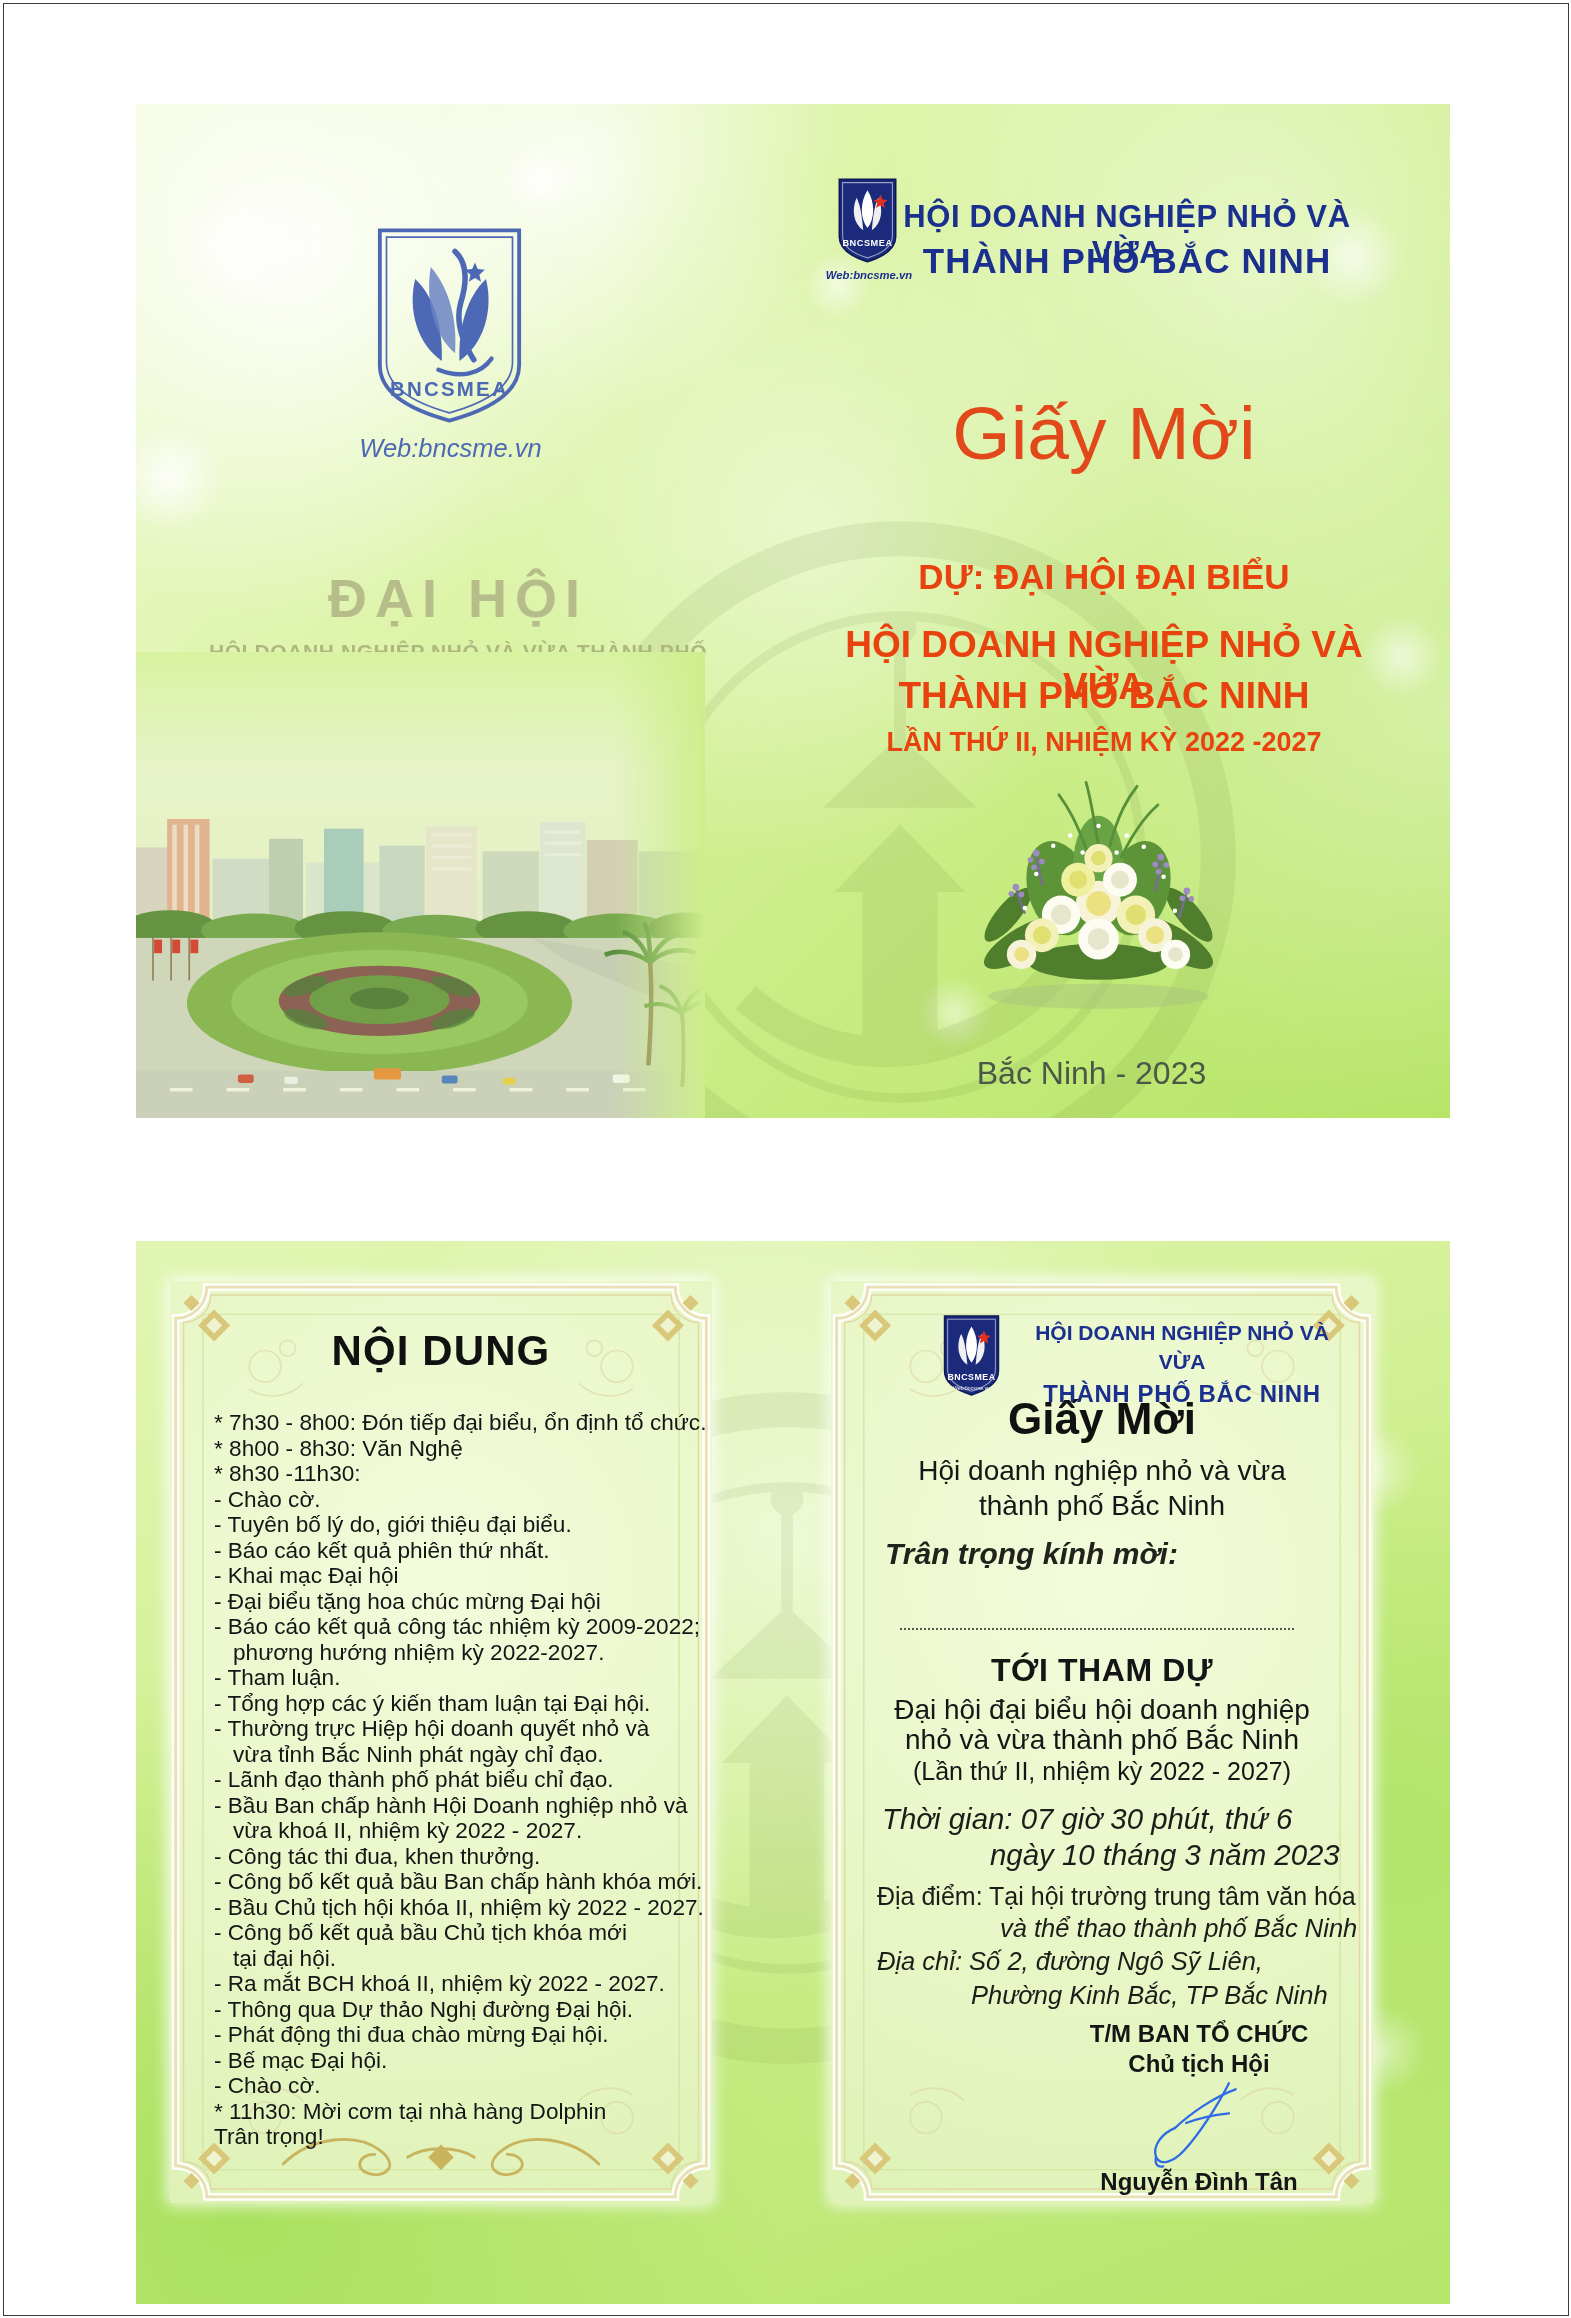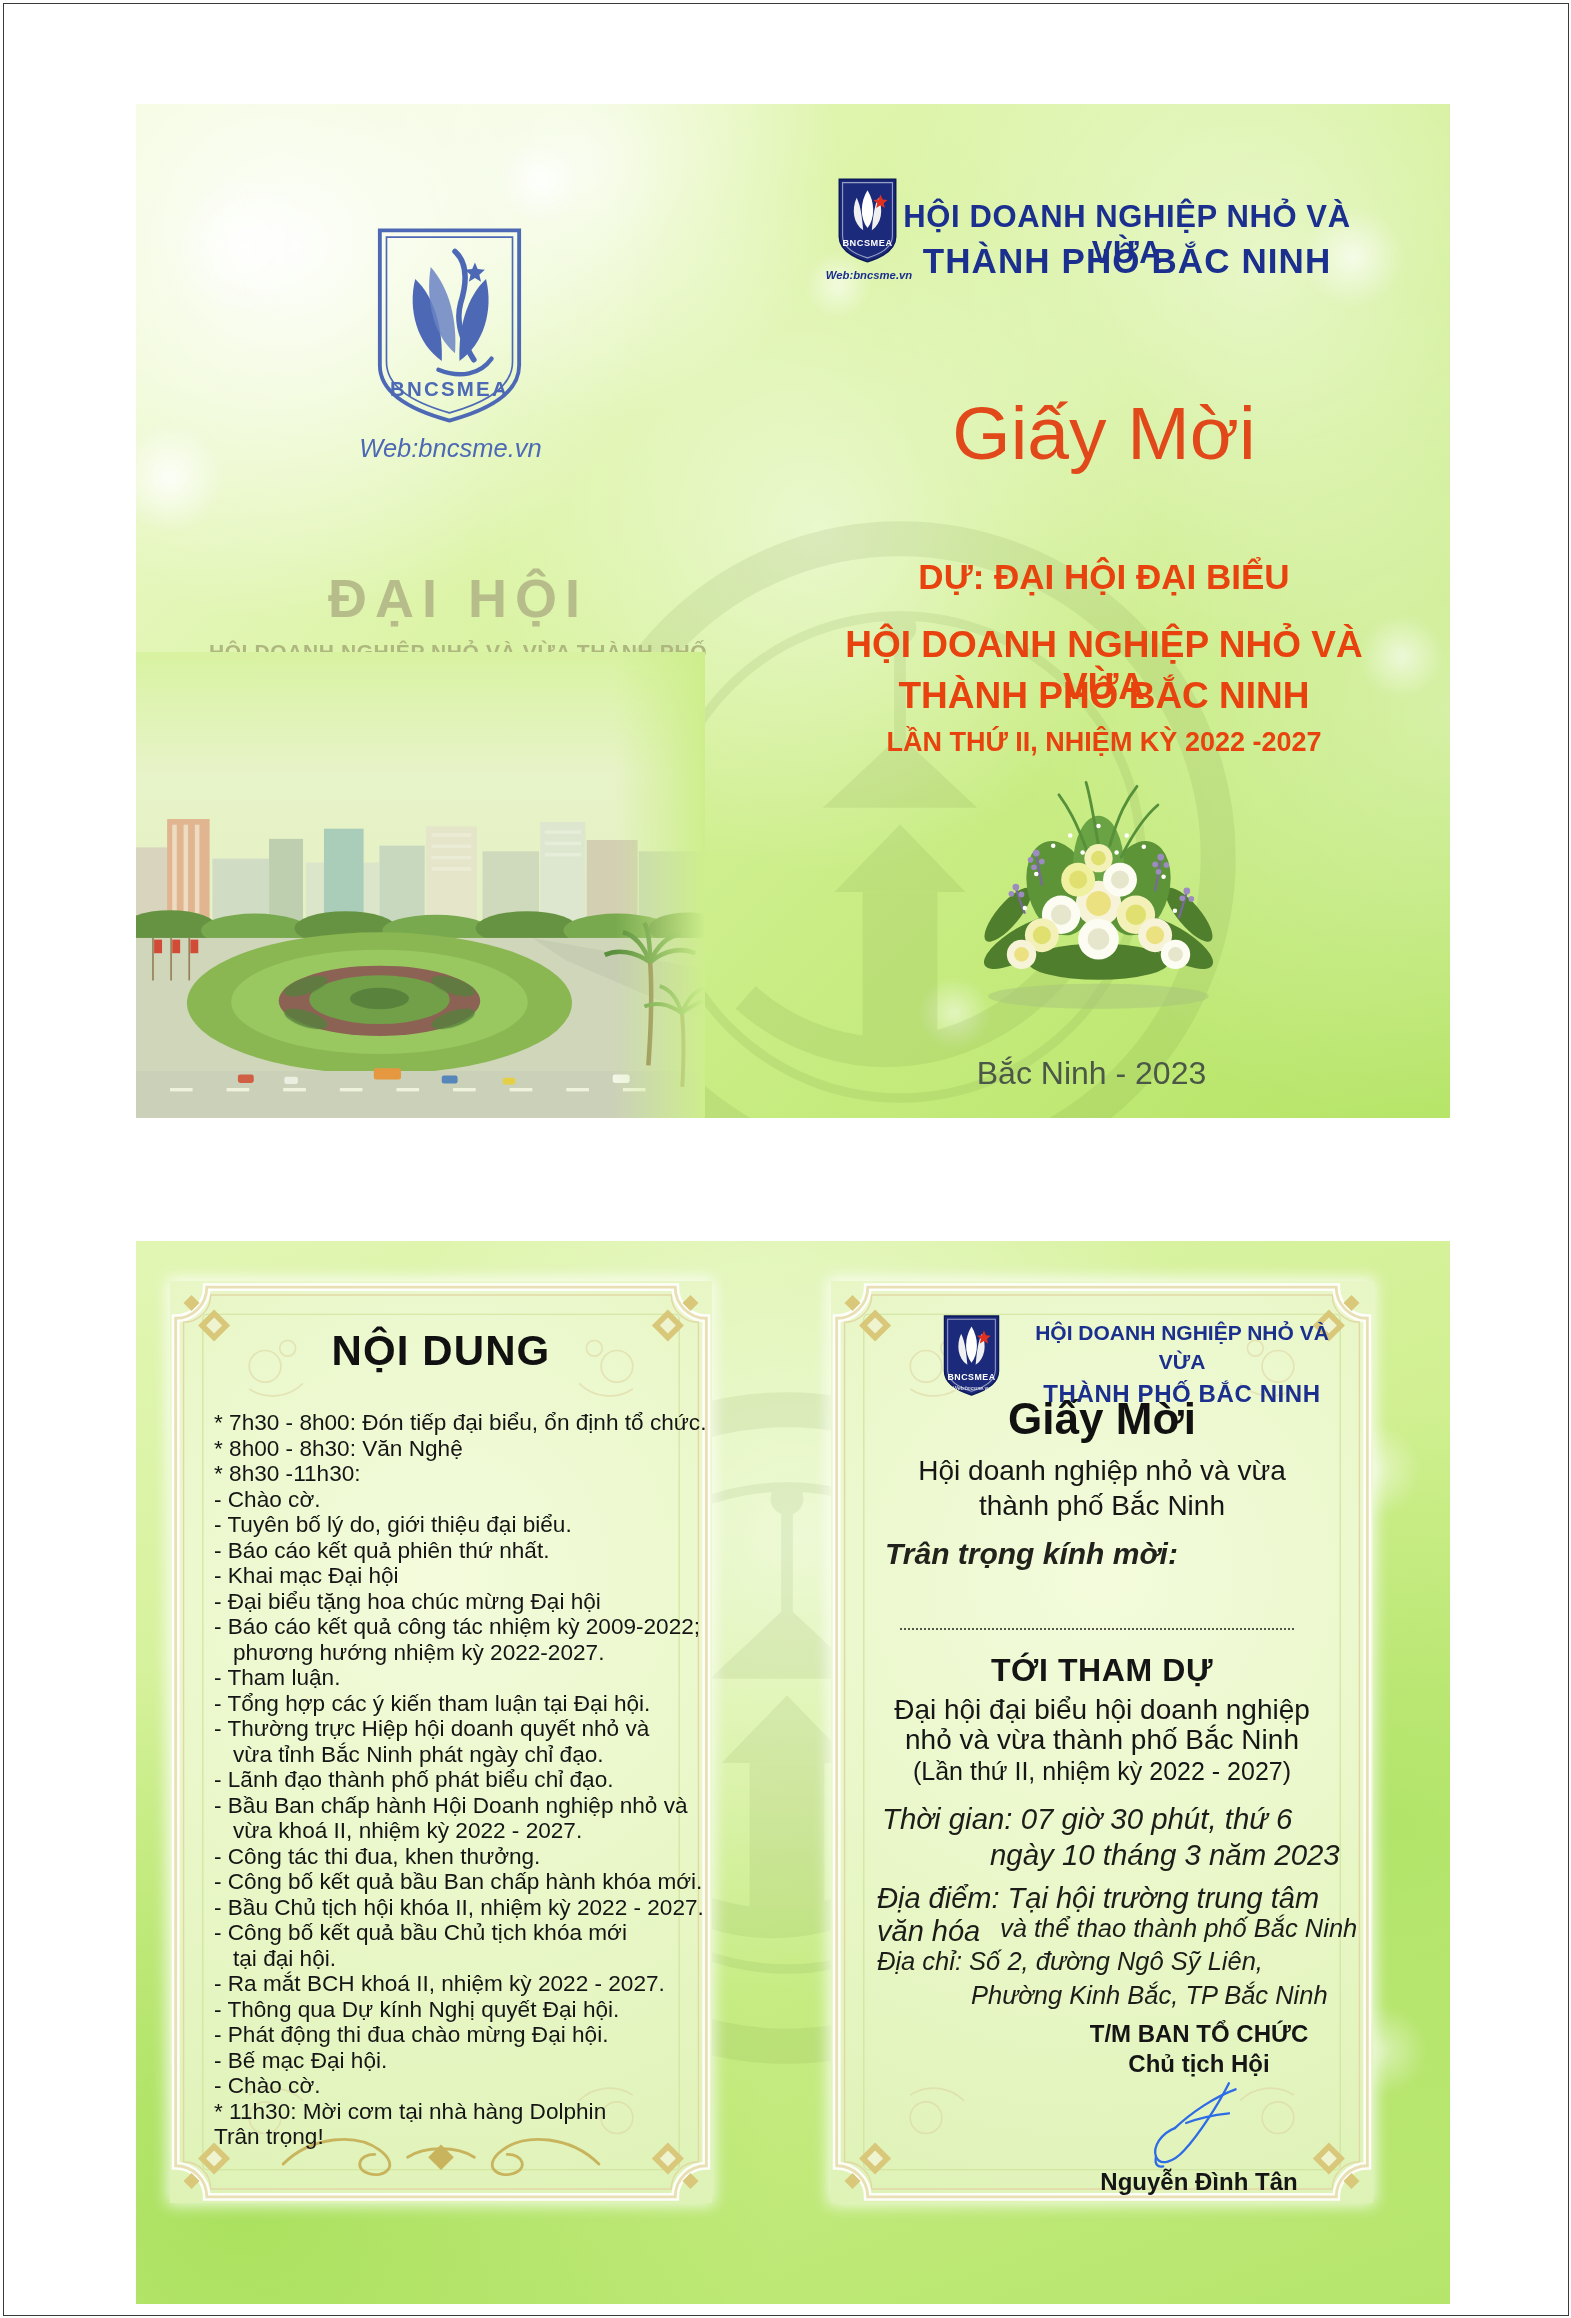--- a/index.html
+++ b/index.html
@@ -58,21 +58,21 @@
   .rp-intro1{left:0;top:174px;width:542px;font-size:28px;color:#161616;}
   .rp-intro2{left:0;top:209px;width:542px;font-size:28px;color:#161616;}
   .rp-salut{left:54px;top:256px;font-size:30px;font-weight:bold;font-style:italic;color:#22221c;}
   .rp-dotline{left:69px;top:347px;width:394px;height:0;border-top:2.3px dotted #55554a;}
   .rp-attend{left:0;top:371px;width:542px;font-size:32px;font-weight:bold;color:#151515;letter-spacing:0.6px;}
   .rp-ev1{left:0;top:413px;width:542px;font-size:28px;color:#161616;}
   .rp-ev2{left:0;top:443px;width:542px;font-size:28px;color:#161616;}
   .rp-ev3{left:0;top:476px;width:542px;font-size:25px;color:#161616;}
   .rp-time1{left:51px;top:521px;font-size:29.4px;font-style:italic;color:#1c1c18;}
   .rp-time2{left:159px;top:557px;font-size:29.4px;font-style:italic;color:#1c1c18;}
-  .rp-venue1{left:46px;top:601px;font-size:29px;font-style:italic;color:#1c1c18;}
+  .rp-venue1{left:46px;top:601px;font-size:25px;color:#1c1c18;}
   .rp-venue2{left:169px;top:633px;font-size:25.5px;font-style:italic;color:#1c1c18;}
   .rp-addr1{left:46px;top:666px;font-size:25.5px;font-style:italic;color:#1c1c18;}
   .rp-addr2{left:140px;top:700px;font-size:25.5px;font-style:italic;color:#1c1c18;}
   .rp-sig1{left:215px;top:739px;width:306px;font-size:24px;font-weight:bold;color:#151515;}
   .rp-sig2{left:215px;top:769px;width:306px;font-size:24px;font-weight:bold;color:#151515;}
   .rp-name{left:215px;top:887px;width:306px;font-size:24px;font-weight:bold;color:#151515;}
   .rp-signature{left:266px;top:793px;}
   .wm-emblem{position:absolute;pointer-events:none;}
 </style>
 </head>
@@ -423,21 +423,21 @@
         <div class="ag-line ind1">vừa tỉnh Bắc Ninh phát ngày chỉ đạo.</div>
         <div class="ag-line ind0">- Lãnh đạo thành phố phát biểu chỉ đạo.</div>
         <div class="ag-line ind0">- Bầu Ban chấp hành Hội Doanh nghiệp nhỏ và</div>
         <div class="ag-line ind1">vừa khoá II, nhiệm kỳ 2022 - 2027.</div>
         <div class="ag-line ind0">- Công tác thi đua, khen thưởng.</div>
         <div class="ag-line ind0">- Công bố kết quả bầu Ban chấp hành khóa mới.</div>
         <div class="ag-line ind0">- Bầu Chủ tịch hội khóa II, nhiệm kỳ 2022 - 2027.</div>
         <div class="ag-line ind0">- Công bố kết quả bầu Chủ tịch khóa mới</div>
         <div class="ag-line ind1">tại đại hội.</div>
         <div class="ag-line ind0">- Ra mắt BCH khoá II, nhiệm kỳ 2022 - 2027.</div>
-        <div class="ag-line ind0">- Thông qua Dự kính Nghị quyết Đại hội.</div>
+        <div class="ag-line ind0">- Thông qua Dự thảo Nghị đường Đại hội.</div>
         <div class="ag-line ind0">- Phát động thi đua chào mừng Đại hội.</div>
         <div class="ag-line ind0">- Bế mạc Đại hội.</div>
         <div class="ag-line ind0">- Chào cờ.</div>
         <div class="ag-line ind0">* 11h30: Mời cơm tại nhà hàng Dolphin</div>
         <div class="ag-line ind2">Trân trọng!</div>
       </div>
   </div>
 
   <div class="panel panel-right">
     <svg class="frame-svg" width="542" height="922" viewBox="0 0 958 1628">

